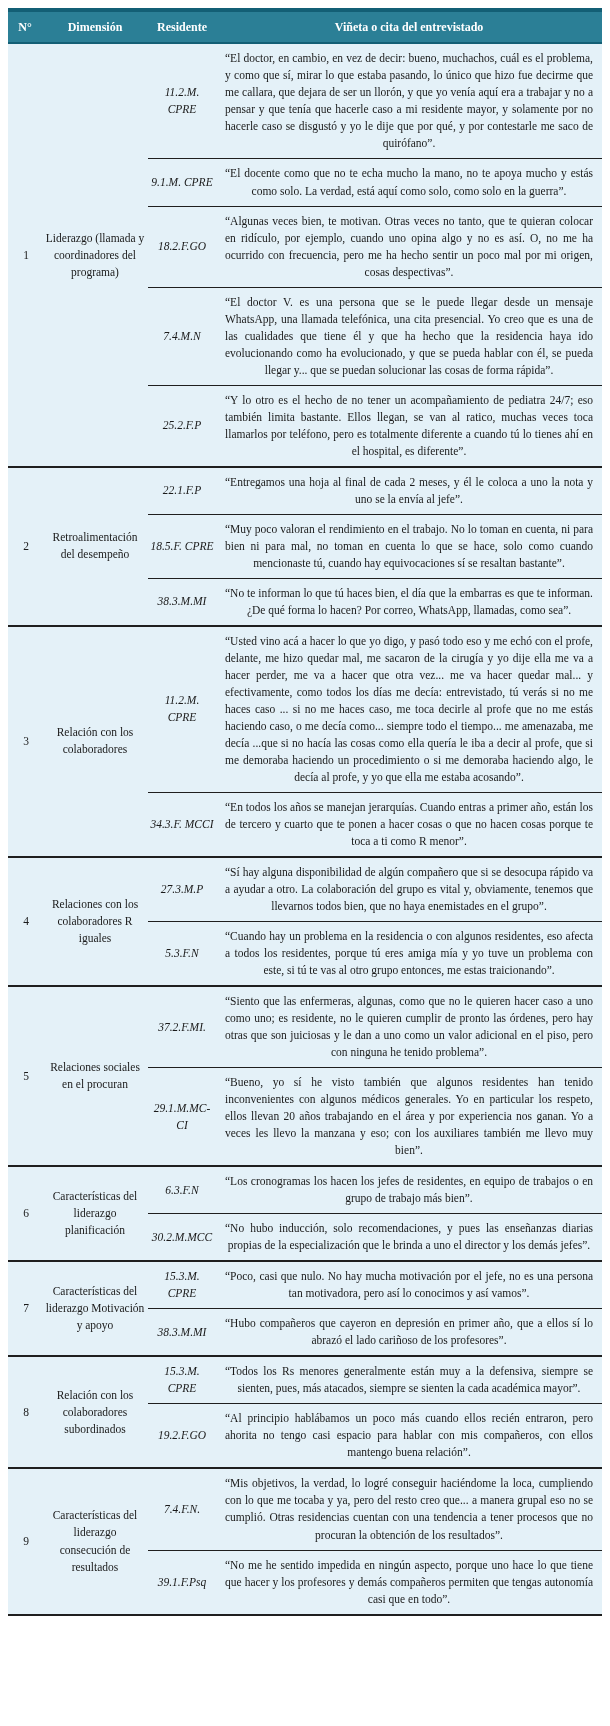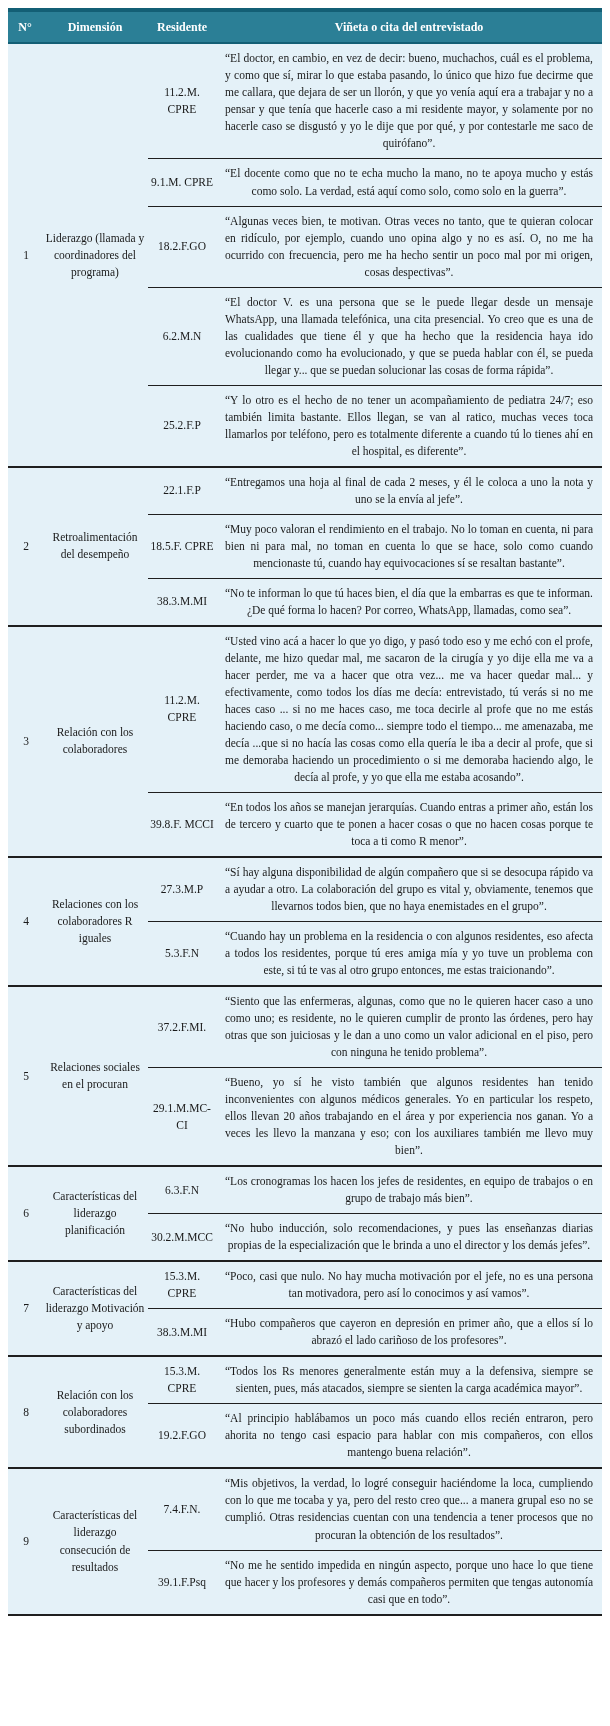--- a/index.html
+++ b/index.html
@@ -51,20 +51,21 @@
     padding-left:6px;
   }
   td.dim{
     text-align:center;
     padding:5px 3px;
   }
   td.res{
     text-align:center;
     padding:6px 2px;
     overflow-wrap:break-word;
+    font-style:italic;
   }
   td.quote{
     text-align:justify;
     text-align-last:center;
     padding:6px 9px;
     hyphens:auto;
     margin-top:37px;
     -webkit-hyphens:auto;
   }
   
@@ -103,21 +104,21 @@
       </tr>
       <tr>
         <td class="res">9.1.M. CPRE</td>
         <td class="quote">“El docente como que no te echa mucho la mano, no te apoya mucho y estás como solo. La verdad, está aquí como solo, como solo en la guerra”.</td>
       </tr>
       <tr>
         <td class="res">18.2.F.GO</td>
         <td class="quote">“Algunas veces bien, te motivan. Otras veces no tanto, que te quieran colocar en ridículo, por ejemplo, cuando uno opina algo y no es así. O, no me ha ocurrido con frecuencia, pero me ha hecho sentir un poco mal por mi origen, cosas despectivas”.</td>
       </tr>
       <tr>
-        <td class="res">6.2.M.N</td>
+        <td class="res">7.4.M.N</td>
         <td class="quote">“El doctor V. es una persona que se le puede llegar desde un mensaje WhatsApp, una llamada telefónica, una cita presencial. Yo creo que es una de las cualidades que tiene él y que ha hecho que la residencia haya ido evolucionando como ha evolucionado, y que se pueda hablar con él, se pueda llegar y... que se puedan solucionar las cosas de forma rápida”.</td>
       </tr>
       <tr>
         <td class="res">25.2.F.P</td>
         <td class="quote">“Y lo otro es el hecho de no tener un acompañamiento de pediatra 24/7; eso también limita bastante. Ellos llegan, se van al ratico, muchas veces toca llamarlos por teléfono, pero es totalmente diferente a cuando tú lo tienes ahí en el hospital, es diferente”.</td>
       </tr>
       <tr class="group-start">
         <td class="num" rowspan="3">2</td>
         <td class="dim" rowspan="3">Retroalimentación del desempeño</td>
         <td class="res">22.1.F.P</td>
@@ -131,21 +132,21 @@
         <td class="res">38.3.M.MI</td>
         <td class="quote">“No te informan lo que tú haces bien, el día que la embarras es que te informan. ¿De qué forma lo hacen? Por correo, WhatsApp, llamadas, como sea”.</td>
       </tr>
       <tr class="group-start">
         <td class="num" rowspan="2">3</td>
         <td class="dim" rowspan="2">Relación con los colaboradores</td>
         <td class="res">11.2.M. CPRE</td>
         <td class="quote">“Usted vino acá a hacer lo que yo digo, y pasó todo eso y me echó con el profe, delante, me hizo quedar mal, me sacaron de la cirugía y yo dije ella me va a hacer perder, me va a hacer que otra vez... me va hacer quedar mal... y efectivamente, como todos los días me decía: entrevistado, tú verás si no me haces caso ... si no me haces caso, me toca decirle al profe que no me estás haciendo caso, o me decía como... siempre todo el tiempo... me amenazaba, me decía ...que si no hacía las cosas como ella quería le iba a decir al profe, que si me demoraba haciendo un procedimiento o si me demoraba haciendo algo, le decía al profe, y yo que ella me estaba acosando”.</td>
       </tr>
       <tr>
-        <td class="res">39.8.F. MCCI</td>
+        <td class="res">34.3.F. MCCI</td>
         <td class="quote">“En todos los años se manejan jerarquías. Cuando entras a primer año, están los de tercero y cuarto que te ponen a hacer cosas o que no hacen cosas porque te toca a ti como R menor”.</td>
       </tr>
       <tr class="group-start">
         <td class="num" rowspan="2">4</td>
         <td class="dim" rowspan="2">Relaciones con los colaboradores R iguales</td>
         <td class="res">27.3.M.P</td>
         <td class="quote">“Sí hay alguna disponibilidad de algún compañero que si se desocupa rápido va a ayudar a otro. La colaboración del grupo es vital y, obviamente, tenemos que llevarnos todos bien, que no haya enemistades en el grupo”.</td>
       </tr>
       <tr>
         <td class="res">5.3.F.N</td>
@@ -178,21 +179,21 @@
         <td class="quote">“Poco, casi que nulo. No hay mucha motivación por el jefe, no es una persona tan motivadora, pero así lo conocimos y así vamos”.</td>
       </tr>
       <tr>
         <td class="res">38.3.M.MI</td>
         <td class="quote">“Hubo compañeros que cayeron en depresión en primer año, que a ellos sí lo abrazó el lado cariñoso de los profesores”.</td>
       </tr>
       <tr class="group-start">
         <td class="num" rowspan="2">8</td>
         <td class="dim" rowspan="2">Relación con los colaboradores subordinados</td>
         <td class="res">15.3.M. CPRE</td>
-        <td class="quote">“Todos los Rs menores generalmente están muy a la defensiva, siempre se sienten, pues, más atacados, siempre se sienten la carga académica mayor”.</td>
+        <td class="quote">“Todos los Rs menores generalmente están muy a la defensiva, siempre se sienten, pues, más atacados, siempre se sienten la cada académica mayor”.</td>
       </tr>
       <tr>
         <td class="res">19.2.F.GO</td>
         <td class="quote">“Al principio hablábamos un poco más cuando ellos recién entraron, pero ahorita no tengo casi espacio para hablar con mis compañeros, con ellos mantengo buena relación”.</td>
       </tr>
       <tr class="group-start">
         <td class="num" rowspan="2">9</td>
         <td class="dim" rowspan="2">Características del liderazgo consecución de resultados</td>
         <td class="res">7.4.F.N.</td>
         <td class="quote">“Mis objetivos, la verdad, lo logré conseguir haciéndome la loca, cumpliendo con lo que me tocaba y ya, pero del resto creo que... a manera grupal eso no se cumplió. Otras residencias cuentan con una tendencia a tener procesos que no procuran la obtención de los resultados”.</td>

